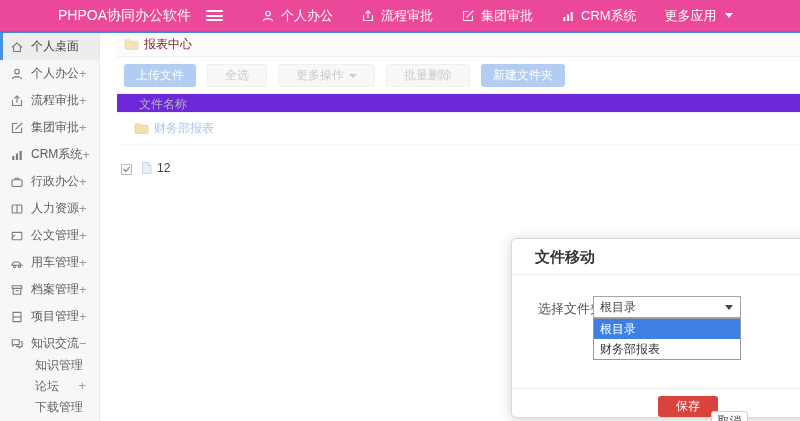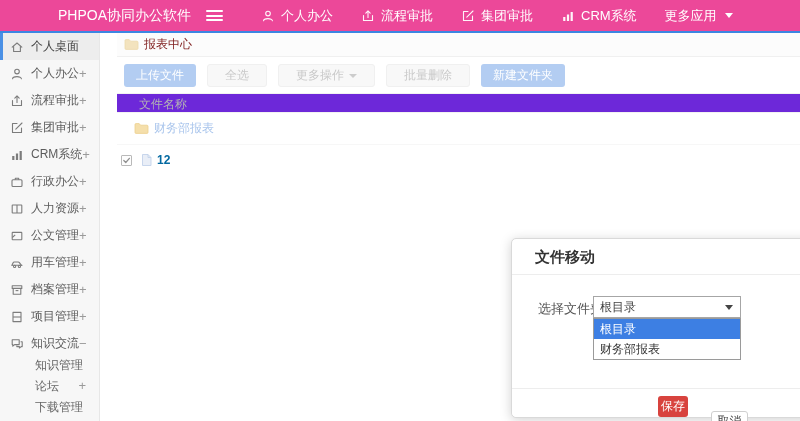--- a/index.html
+++ b/index.html
@@ -43,21 +43,21 @@
   .btn-blue { background:#b3cdf2; color:#fff; }
   .btn-ghost { background:#f8f8f8; border:1px solid #f0f0f0; color:#c9c9c9; line-height:21px; padding:0 17px;
                display:flex; align-items:center; gap:5px; }
   .caret-g { width:0; height:0; border-left:4px solid transparent; border-right:4px solid transparent;
              border-top:4px solid #ccc; }
   .table-head { height:20px; line-height:20px; background:#6d28d9; border-top:1px solid #f2f2f2;
                 border-bottom:1px solid #f2f2f2; color:#b3b3b3; font-size:12px; padding-left:22px; }
   .row-folder { height:32px; display:flex; align-items:center; gap:5px; padding-left:17px;
                 border-bottom:1px solid #f7f7f7; font-size:12px; }
   .row-folder .fname { color:#a9c5ec; cursor:pointer; }
-  .row-file { height:30px; display:flex; align-items:center; padding-left:4px; font-size:12px; color:#0369a1;font-weight:bold; }
+  .row-file { height:30px; display:flex; align-items:flex-end; padding-left:4px; font-size:12px; color:#404040; }
   .checkbox { width:11px; height:11px; border:1px solid #b9b9b9; background:#fdfdfd; border-radius:1px;
               margin-right:8px; display:flex; align-items:center; justify-content:center; cursor:pointer; }
   .row-file .ficon { display:flex; margin-right:4px; }
 
   
   .modal { position:absolute; left:511px; top:238px; width:372px; height:180px; background:#fff;
            border:1px solid #d9d9d9; border-radius:5px; box-shadow:0 2px 12px rgba(0,0,0,.18); z-index:10; }
   .modal-head { height:36px; line-height:36px; padding-left:23px; font-size:15px; font-weight:bold;
                 color:#333; border-bottom:1px solid #ededed; }
   .modal-label { position:absolute; left:26px; top:61px; font-size:13px; color:#555; }
@@ -67,21 +67,21 @@
   .select-caret { position:absolute; right:7px; top:8px; width:0; height:0;
                   border-left:4px solid transparent; border-right:4px solid transparent;
                   border-top:5px solid #444; }
   .dropdown { position:absolute; left:81px; top:79px; width:148px; background:#fff;
               border:1px solid #9a9a9a; font-size:12px; }
   .option { height:20px; line-height:20px; padding-left:6px; cursor:pointer; }
   .option.selected { background:#3d7fe3; color:#fff; }
   .option.normal { color:#333; }
   .modal-foot { position:absolute; left:0; right:0; top:149px; bottom:0; border-top:1px solid #ededed;
                 background:#fff; border-radius:0 0 5px 5px; }
-  .btn-save { position:absolute; left:146px; top:7px; width:30px; height:21px; line-height:21px;
+  .btn-save { position:absolute; left:146px; top:7px; width:60px; height:21px; line-height:21px;
               background:#d8433e; color:#fff; font-size:12px; text-align:center; border-radius:3px;
               cursor:pointer; }
   .btn-cancel { position:absolute; left:199px; top:22px; width:37px; height:21px; line-height:19px;
                 background:#fff; border:1px solid #cfcfcf; color:#444; font-size:12px; text-align:center;
                 border-radius:3px; cursor:pointer; }
 
   svg { display:block; }
 </style>
 </head>
 <body>

